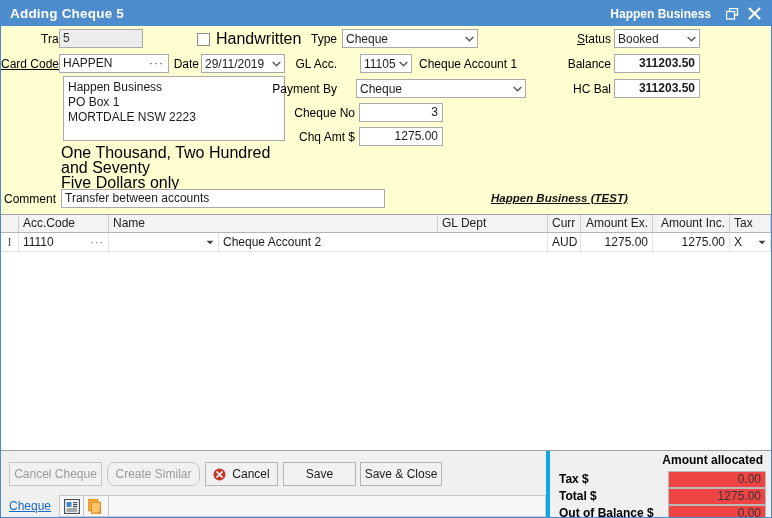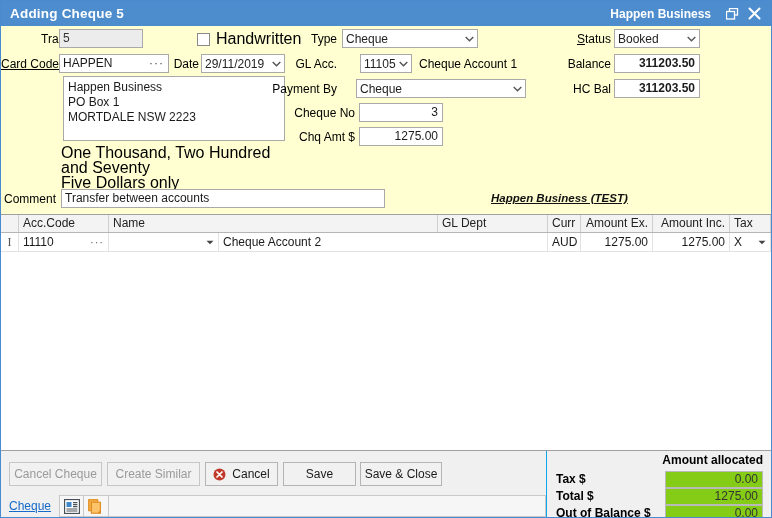--- a/index.html
+++ b/index.html
@@ -230,35 +230,35 @@
   #tool-rest {
     flex: 1 1 auto; height: 22px;
     border: 1px solid #c8c8c8; border-left: none;
     background: #f6f6f6;
   }
 
   #alloc {
     position: absolute; left: 545px; top: 0;
     width: 225px; height: 66px;
     background: #f0f0f0;
-    border-left: 1px solid #0ea5e9;
+    border-left: 4px solid #0ea5e9;
   }
   #alloc-title {
     position: absolute; right: 8px; top: 2px;
     font-size: 12px; font-weight: bold; color: #000;
     white-space: nowrap;
   }
   .alloc-lbl {
     position: absolute; left: 9px;
     font-size: 12px; font-weight: bold; color: #000;
     white-space: nowrap; line-height: 16px;
   }
   .alloc-fld {
     position: absolute; left: 118px; width: 98px; height: 17px;
-    background: #84cc16; border: 1px solid #b9b9b9;
+    background: #ef4444; border: 1px solid #b9b9b9;
     font-size: 12px; color: #333; text-align: right;
     padding-right: 4px; line-height: 15px;
   }
 </style>
 </head>
 <body>
 
 <div id="app">
 
   <div id="titlebar">
@@ -409,21 +409,21 @@
       </div>
     </div>
 
     <div class="grid-blank"></div>
   </div>
 
   <div id="footer">
 
     <div id="btnbar">
       <div class="btn disabled" style="left:8px; width:93px;">Cancel Cheque</div>
-      <div class="btn disabled" style="left:106px; width:93px;">Create Similar</div>
+      <div class="btn disabled" style="left:106px; width:93px;border-radius:8px;">Create Similar</div>
       <div class="btn" style="left:204px; width:73px;">
         <span class="bico">
           <svg width="13" height="13" viewBox="0 0 13 13">
             <circle cx="6.5" cy="6.5" r="6" fill="#c0392b"></circle>
             <path d="M4 4 L9 9 M9 4 L4 9" stroke="#ffffff" stroke-width="1.7" stroke-linecap="round"></path>
           </svg>
         </span>
         <span>Cancel</span>
       </div>
       <div class="btn" style="left:359px; width:82px;">Save &amp; Close</div>

